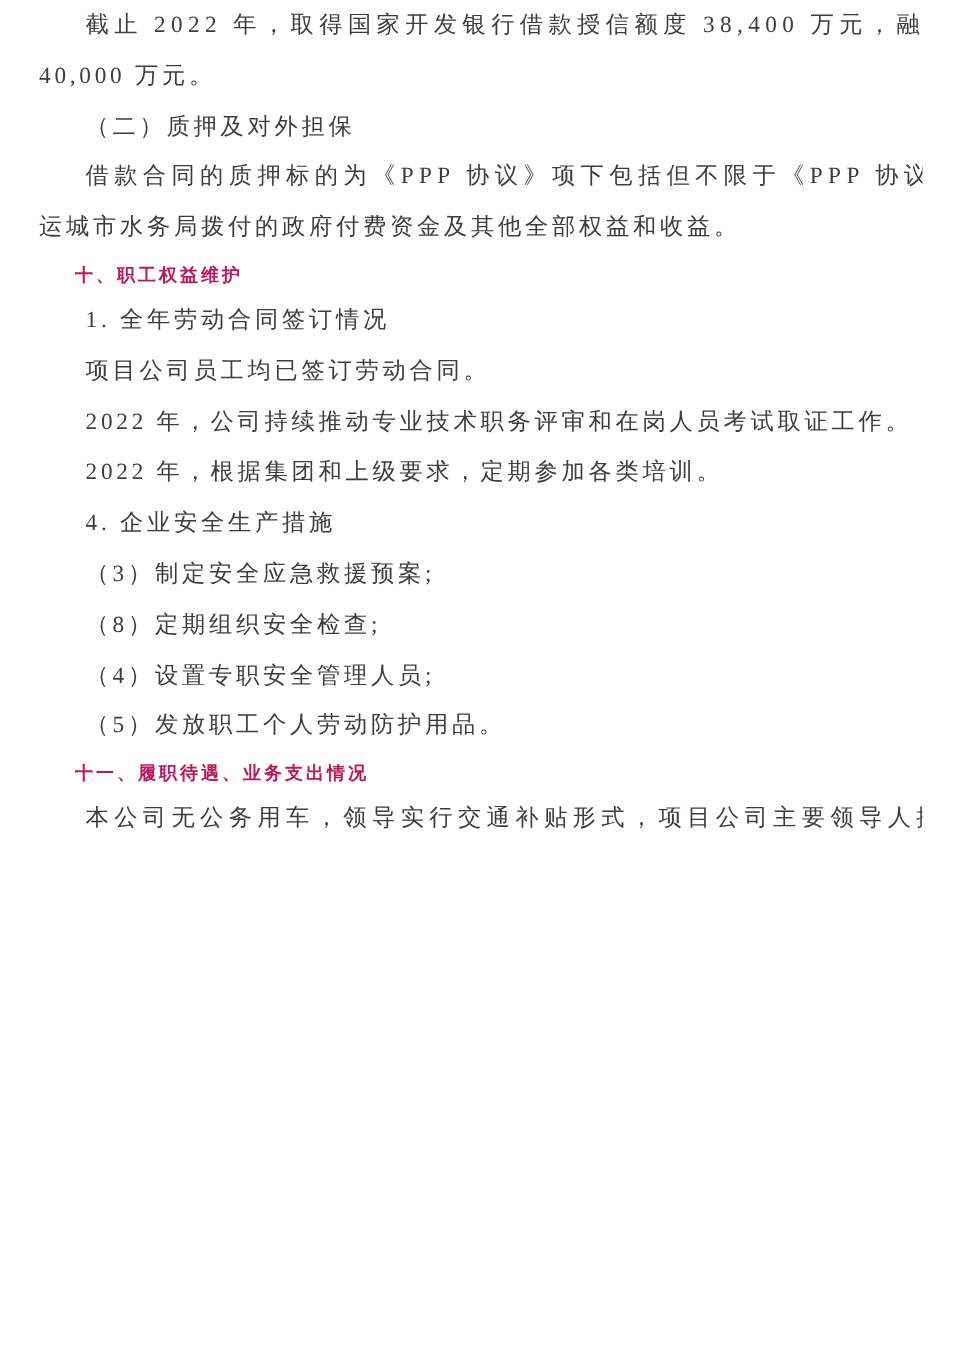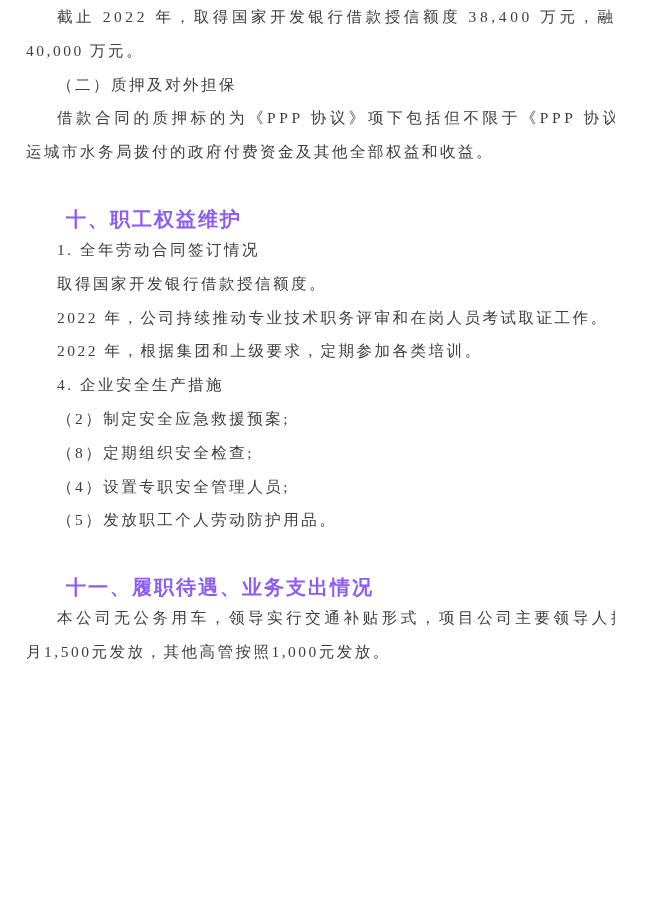--- a/index.html
+++ b/index.html
@@ -30,45 +30,43 @@
   }
   .line.indent {
     text-indent: 2em;
   }
   .line.full {
     letter-spacing: 3.6px;
   }
   .line.heading {
     font-family: "Liberation Sans", "DejaVu Sans", sans-serif;
     font-weight: bold;
-    font-size: 20px;
-    color: #8b5cf6;
+    font-size: 12px;
+    color: #be185d;
     letter-spacing: 2px;
     line-height: 28px;
     text-indent: 2em;
-    margin-top: 36px;
   }
 </style>
 </head>
 <body>
 
 <div class="page">
   <div class="doc" id="doc">
       <div class="line indent full">截止 2022 年，取得国家开发银行借款授信额度 38,400 万元，融资总额</div>
       <div class="line">40,000 万元。</div>
       <div class="line indent">（二）质押及对外担保</div>
       <div class="line indent full">借款合同的质押标的为《PPP 协议》项下包括但不限于《PPP 协议》项下</div>
       <div class="line">运城市水务局拨付的政府付费资金及其他全部权益和收益。</div>
       <div class="line heading">十、职工权益维护</div>
       <div class="line indent">1. 全年劳动合同签订情况</div>
-      <div class="line indent">取得国家开发银行借款授信额度。</div>
+      <div class="line indent">项目公司员工均已签订劳动合同。</div>
       <div class="line indent">2022 年，公司持续推动专业技术职务评审和在岗人员考试取证工作。</div>
       <div class="line indent">2022 年，根据集团和上级要求，定期参加各类培训。</div>
       <div class="line indent">4. 企业安全生产措施</div>
-      <div class="line indent">（2）制定安全应急救援预案;</div>
+      <div class="line indent">（3）制定安全应急救援预案;</div>
       <div class="line indent">（8）定期组织安全检查;</div>
       <div class="line indent">（4）设置专职安全管理人员;</div>
       <div class="line indent">（5）发放职工个人劳动防护用品。</div>
       <div class="line heading">十一、履职待遇、业务支出情况</div>
       <div class="line indent full">本公司无公务用车，领导实行交通补贴形式，项目公司主要领导人按照每</div>
-      <div class="line">月1,500元发放，其他高管按照1,000元发放。</div>
     </div>
 </div>
 
 </body></html>

